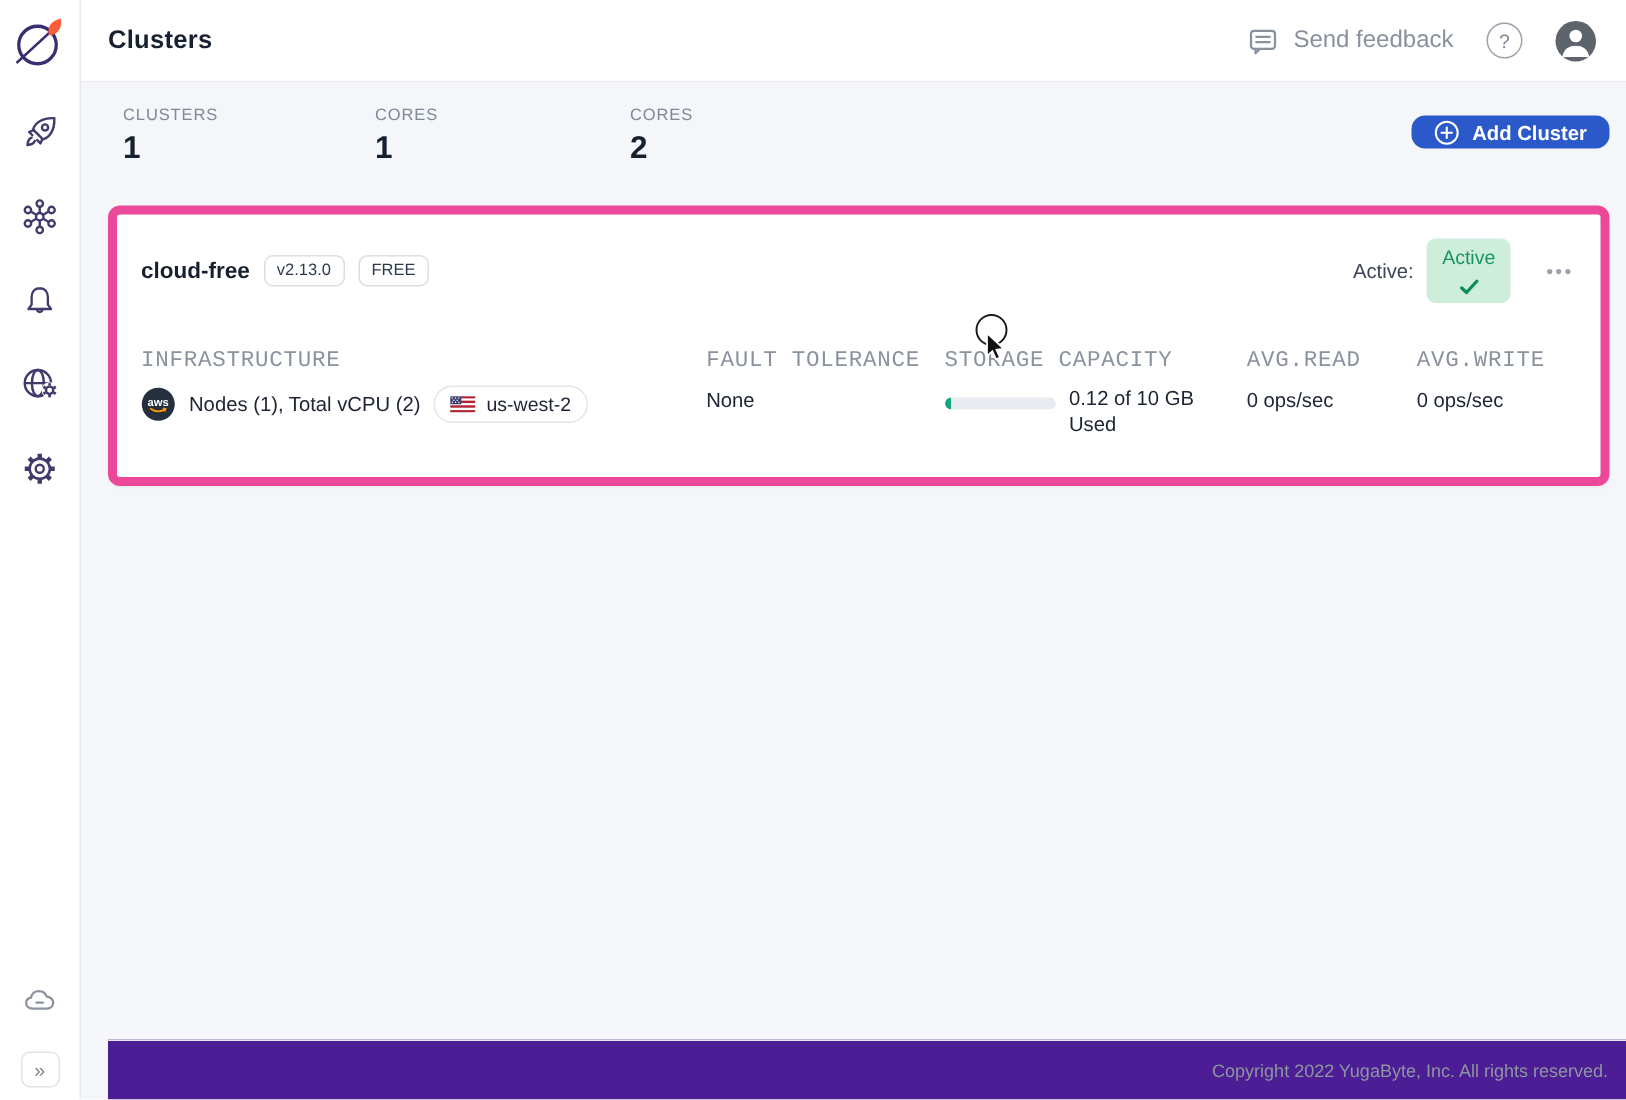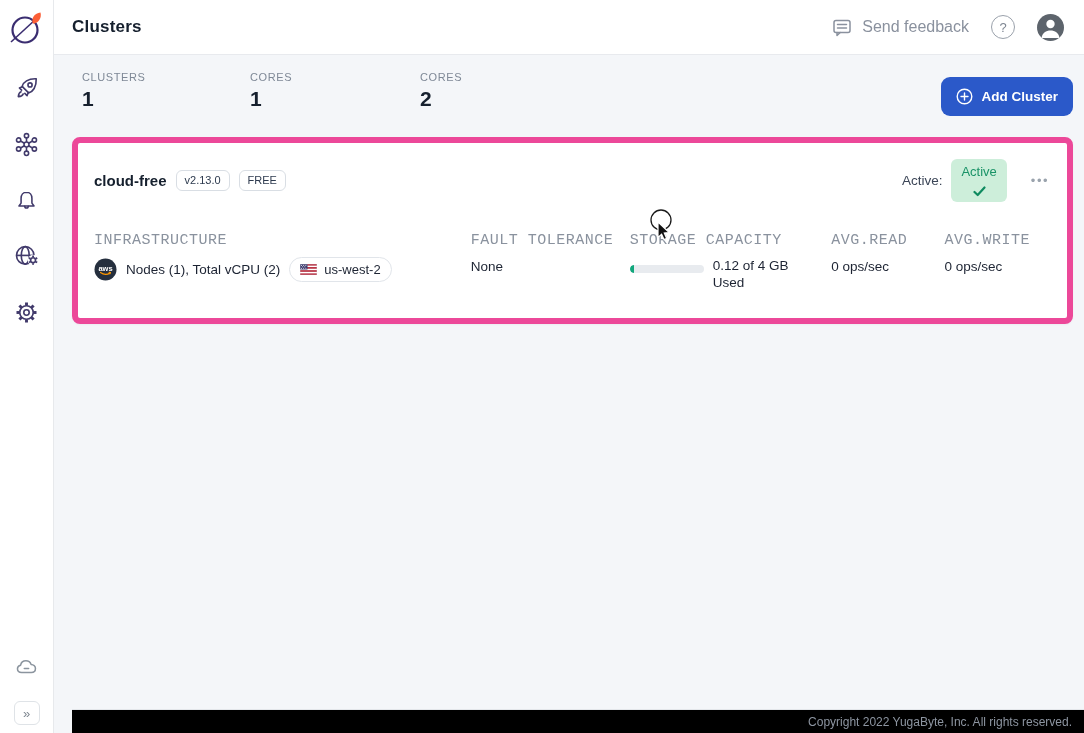--- a/index.html
+++ b/index.html
@@ -29,21 +29,21 @@
             justify-content:center; overflow:hidden; cursor:pointer; }
 
   .content { flex:1; background:#f4f6f9; position:relative; padding:12px 11px 0 18px; }
 
   
   .stats-row { display:flex; align-items:flex-start; padding:4px 0 0 10px; height:58px; }
   .stat { width:168px; }
   .stat:nth-child(2){ width:170px; }
   .stat-label { font-size:11px; color:#7e8896; letter-spacing:.6px; font-weight:500; }
   .stat-value { font-size:21px; font-weight:700; color:#16202e; margin-top:4px; }
-  .add-cluster { margin-left:auto; margin-top:6px; height:39px; background:#2b59c9; color:#fff; border:none;
+  .add-cluster { margin-left:auto; margin-top:6px; height:22px; background:#2b59c9; color:#fff; border:none;
                  border-radius:9px; display:flex; align-items:center; gap:8px; padding:0 15px;
                  font-size:13.5px; font-weight:700; cursor:pointer; font-family:inherit; }
 
   
   .card { margin-top:12px; background:#fff; border:6px solid #ec4899; border-radius:8px;
           box-shadow:0 1px 2px rgba(20,30,50,.04); padding:16px 16px 26px 16px; }
   .card-head { display:flex; align-items:center; }
   .cluster-name { font-size:15px; font-weight:700; color:#16202e; cursor:pointer; }
   .chip { margin-left:9px; border:1px solid #d9dee4; border-radius:6px; background:#fff; color:#2d3a4e;
           font-size:11px; font-weight:500; padding:4px 8px; line-height:1; }
@@ -66,23 +66,23 @@
   .infra-text { font-size:13.5px; color:#1d2433; }
   .region-chip { border:1px solid #e1e5ea; border-radius:13px; padding:4px 10px; display:flex;
                  align-items:center; gap:7px; font-size:13px; color:#1d2433; background:#fff; }
   .storage-flex { display:flex; margin-top:12px; gap:9px; }
   .progress { width:74px; height:8px; border-radius:4px; background:#e8ebef; margin-top:4px;
               overflow:hidden; flex:0 0 auto; }
   .progress-fill { height:100%; background:#12a77c; border-radius:4px 0 0 4px; min-width:4px; }
   .storage-text { font-size:13.5px; color:#1d2433; line-height:1.25; margin-top:-3px; }
 
   
-  .footer { position:absolute; left:18px; right:0; bottom:0; height:24px; border-top:1px solid #e3e6ea;
+  .footer { position:absolute; left:18px; right:0; bottom:0; height:40px; border-top:1px solid #e3e6ea;
             display:flex; align-items:center; justify-content:flex-end; padding-right:12px;
-            font-size:12px; color:#8d95a1; background:#000000; }
+            font-size:12px; color:#8d95a1; background:#4c1d95; }
 
   
   .cursor-overlay { position:absolute; left:594px; top:152px; pointer-events:none; z-index:9; }
 
   svg { display:block; }
 </style>
 </head>
 <body>
 
 <nav class="sidebar">
@@ -286,21 +286,21 @@
           <div class="m-value">None</div>
         </div>
 
         <div class="col-storage">
           <div class="m-label">STORAGE CAPACITY</div>
           <div class="storage-flex">
             <div class="progress">
               <div class="progress-fill" style="width: 1.2%;"></div>
             </div>
             <div class="storage-text">
-              <div>0.12 of 4 GB</div>
+              <div>0.12 of 10 GB</div>
               <div>Used</div>
             </div>
           </div>
         </div>
 
         <div class="col-read">
           <div class="m-label">AVG.READ</div>
           <div class="m-value">0 ops/sec</div>
         </div>
 

